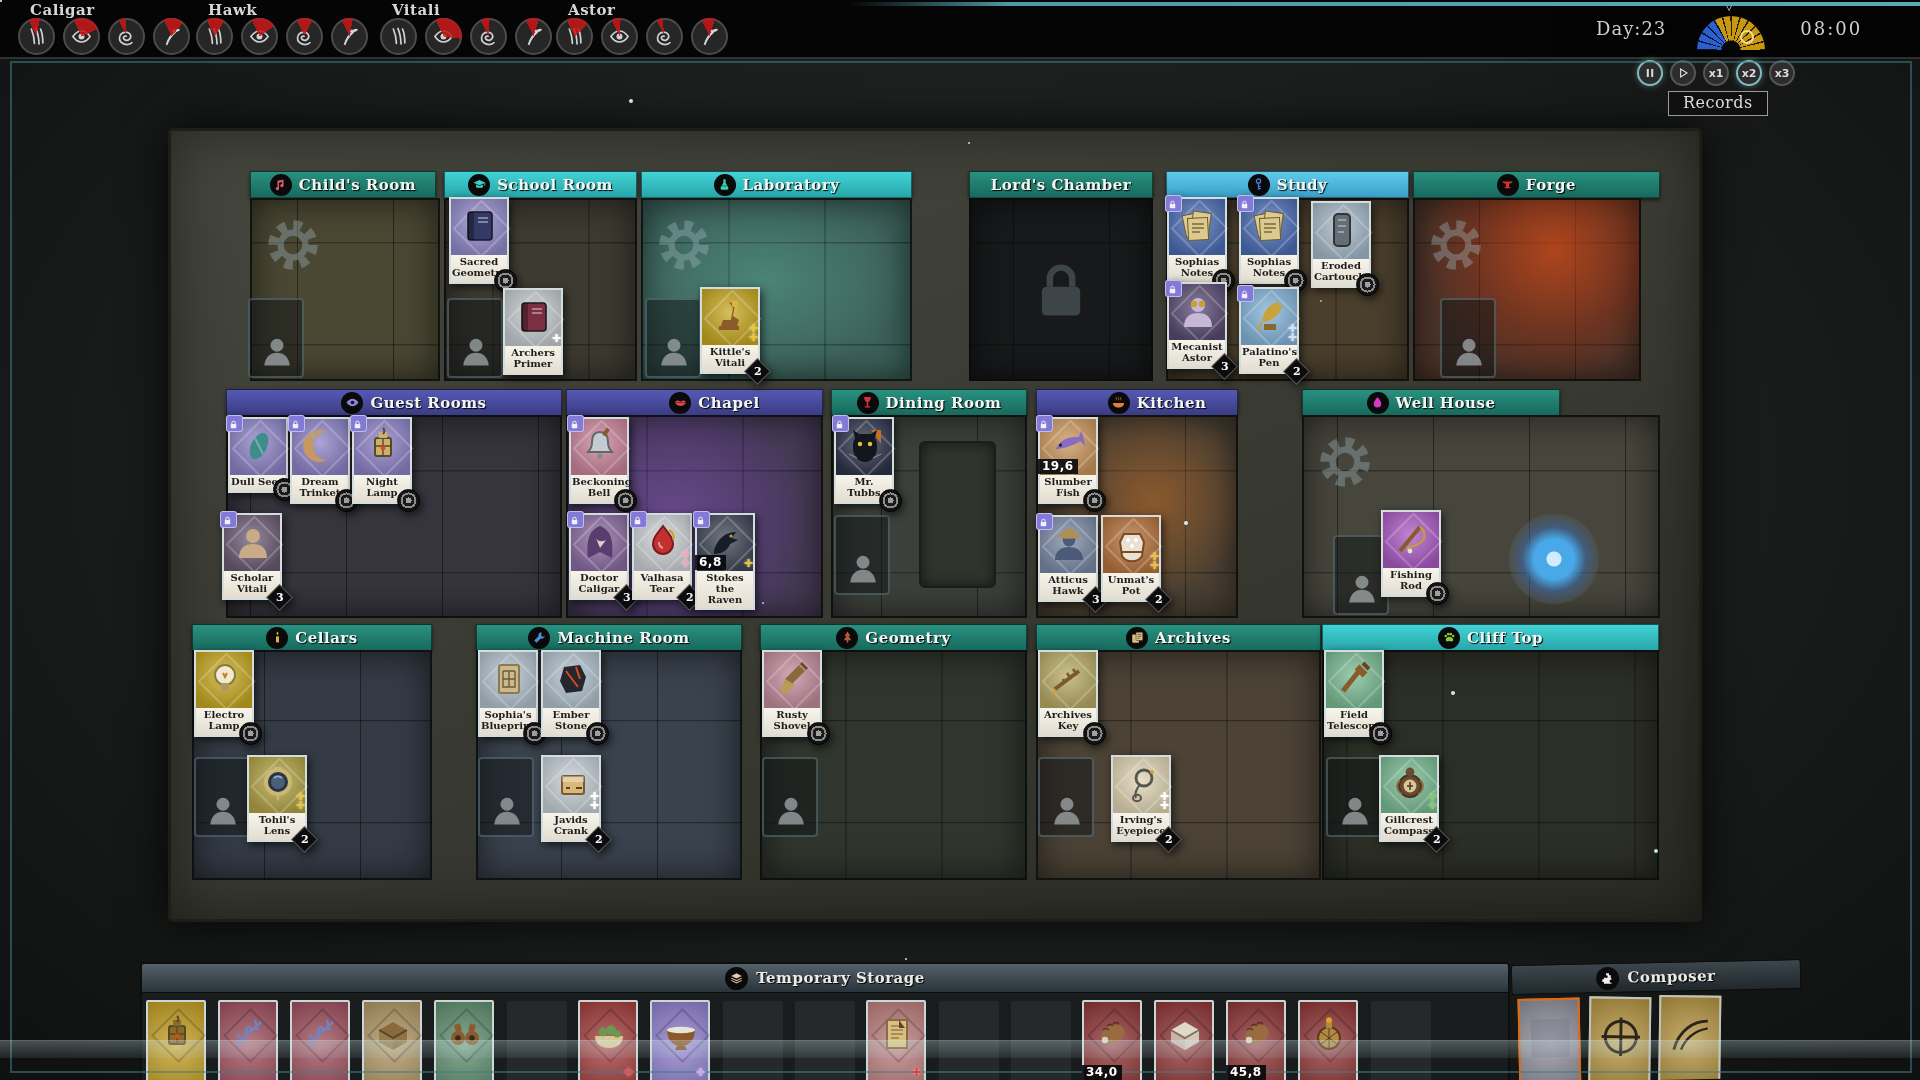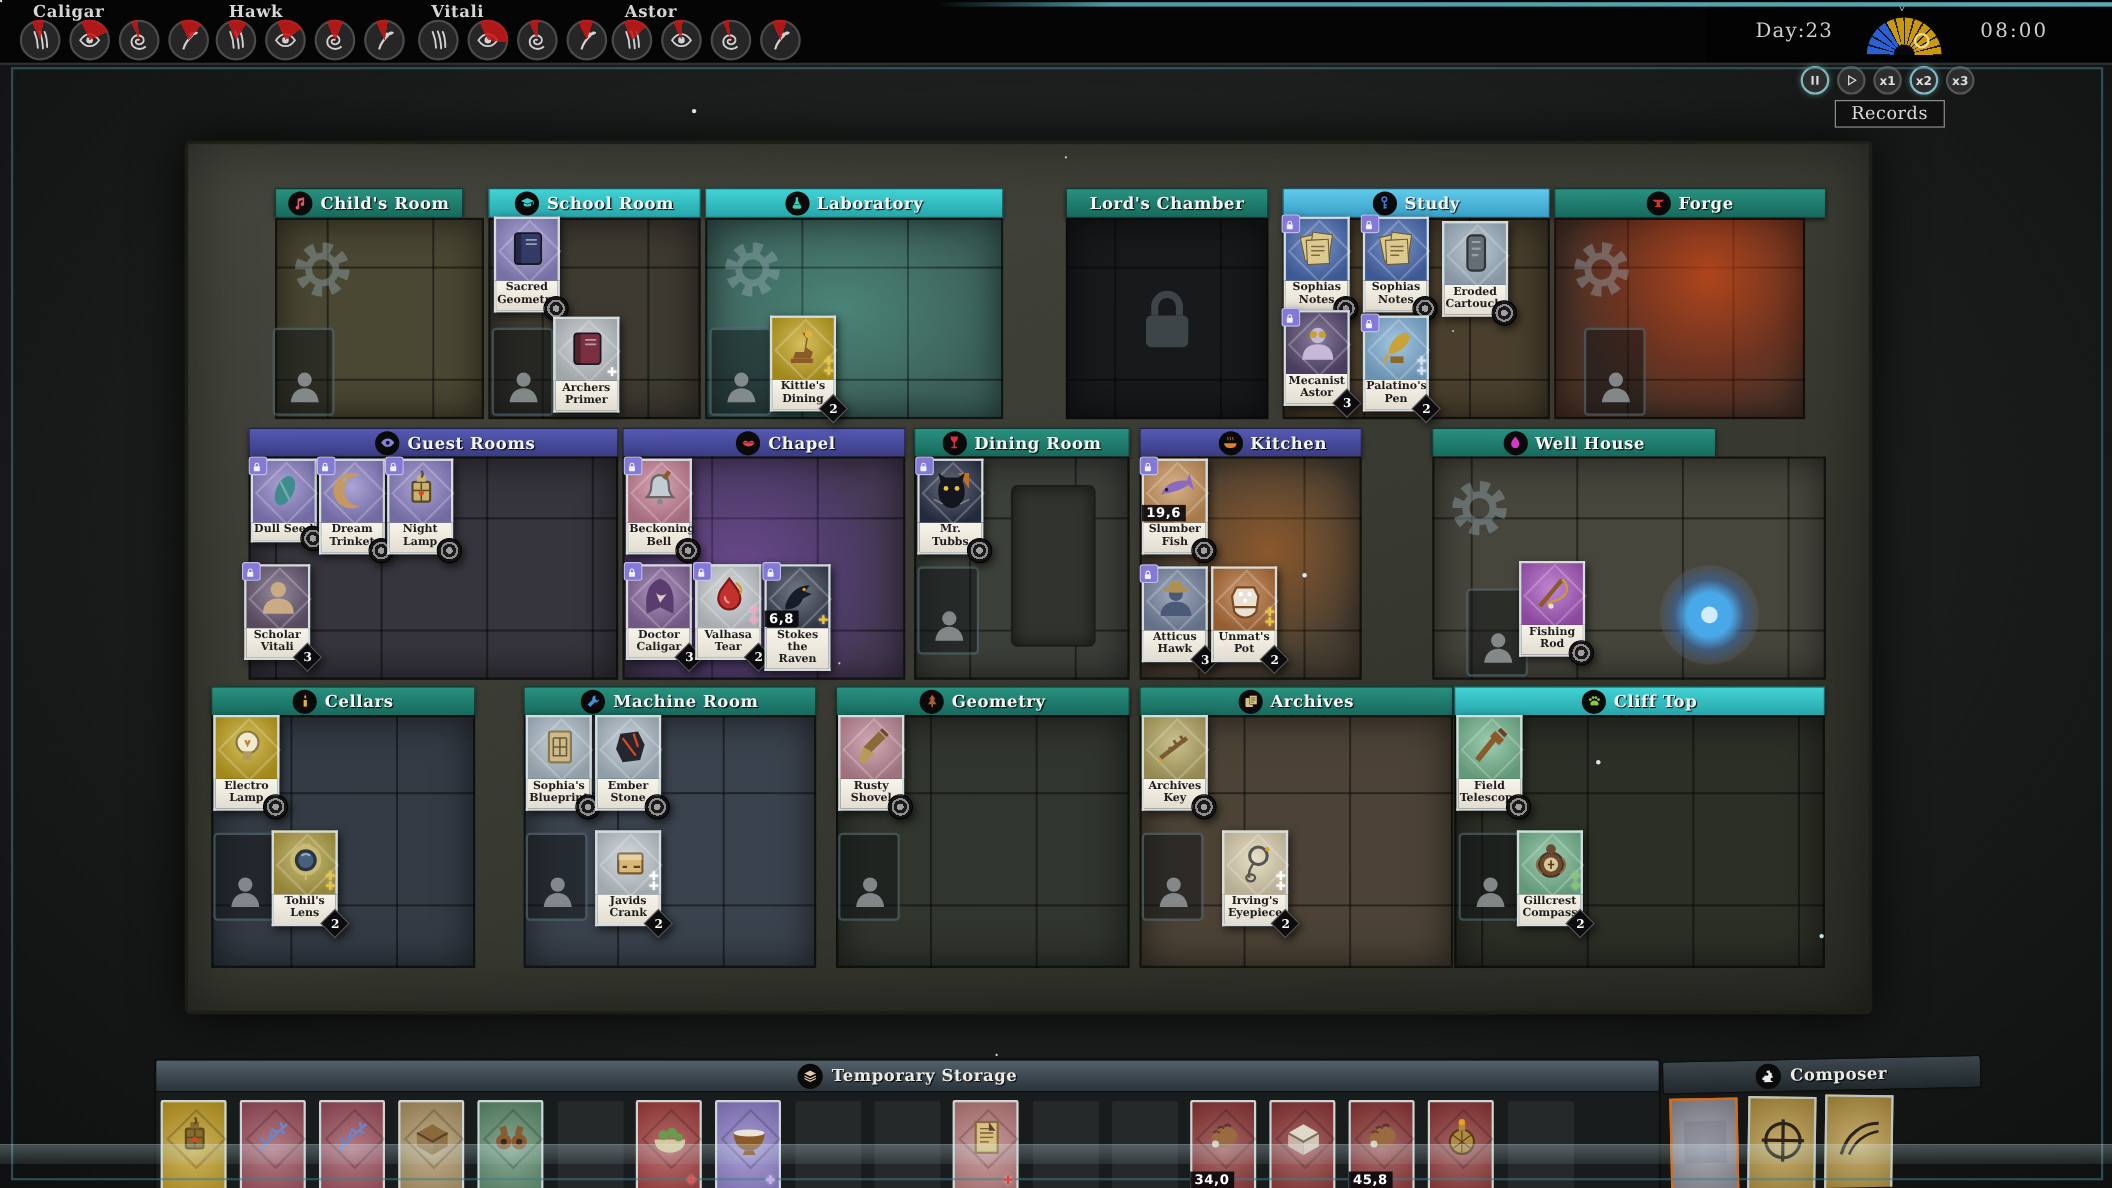--- a/index.html
+++ b/index.html
@@ -117,21 +117,21 @@
     1452px 692px 0 1px #cfe8ee, 205px 662px 0 0 #b8d8e0, 1655px 850px 0 1px #bfe0e8, 905px 958px 0 0 #cfe8ee,
     560px 350px 0 0 #9fc0c8, 1320px 300px 0 0 #9fc0c8;}
 </style>
 </head>
 <body>
 
 <div class="stage">
   <div class="map-bg"></div>
   <div class="castle"></div>
   <div id="rooms">
-      <div class="room-banner banner-teal" style="left: 250px; top: 171px; width: 171px;">
+      <div class="room-banner banner-teal" style="left: 250px; top: 171px; width: 186px;">
         <span class="bicon">
           <svg viewBox="0 0 20 20" xmlns="http://www.w3.org/2000/svg">
             <path d="M8 15.5A2.2 2.2 0 1 1 6 13.4V5l8-1.8v8.3a2.2 2.2 0 1 1-2-2.2V6.5L8 7.8z" fill="#e05a6a"></path>
           </svg>
         </span>
         <span class="title">Child's Room</span>
       </div>
       <div class="room-floor" style="left: 250px; top: 198px; width: 190px; height: 183px; background-color: rgb(74, 71, 51);">
         <div class="watermark" style="left: 10px; top: 14px; width: 62px; height: 62px;"><svg viewBox="0 0 20 20" xmlns="http://www.w3.org/2000/svg">
             <circle cx="10" cy="10" r="6" fill="none" stroke="#9fb6bf" stroke-width="4" stroke-dasharray="2.5 2.2"></circle>
@@ -210,21 +210,21 @@
       <div class="card" style="left: 700px; top: 287px;">
         <div class="card-art" style="background: radial-gradient(circle at 50% 42%, rgba(255, 255, 255, 0.28), rgba(0, 0, 0, 0.18) 80%), rgb(197, 166, 32);">
           <div class="diamond"></div>
           <svg class="main" viewBox="0 0 20 20">
             <path d="M9 3l3 1-1 6 3 2-1 3H5l1-3h4l1-6z" fill="#8a5a28"></path>
             <rect x="4" y="15" width="10" height="2" fill="#8a5a28"></rect>
             <circle cx="12" cy="4" r="1.6" fill="#e2b33c"></circle>
           </svg>
           <div class="plus-col" style="color: rgb(232, 197, 58);">✚<br>✚</div>
         </div>
-        <div class="card-title">Kittle's Dining</div>
+        <div class="card-title">Kittle's Vitali</div>
         <div class="count-badge">
           <span>2</span>
         </div>
       </div>
       <div class="room-banner banner-teal" style="left: 969px; top: 171px; width: 184px;">
         <span class="title">Lord's Chamber</span>
       </div>
       <div class="room-floor" style="left: 969px; top: 198px; width: 184px; height: 183px; background-color: rgb(23, 25, 26);">
         <div class="lock-watermark" style="width: 64px; height: 64px;"><svg viewBox="0 0 20 20" xmlns="http://www.w3.org/2000/svg">
             <rect x="4" y="9" width="12" height="9" rx="1.5" fill="#454d52"></rect>

